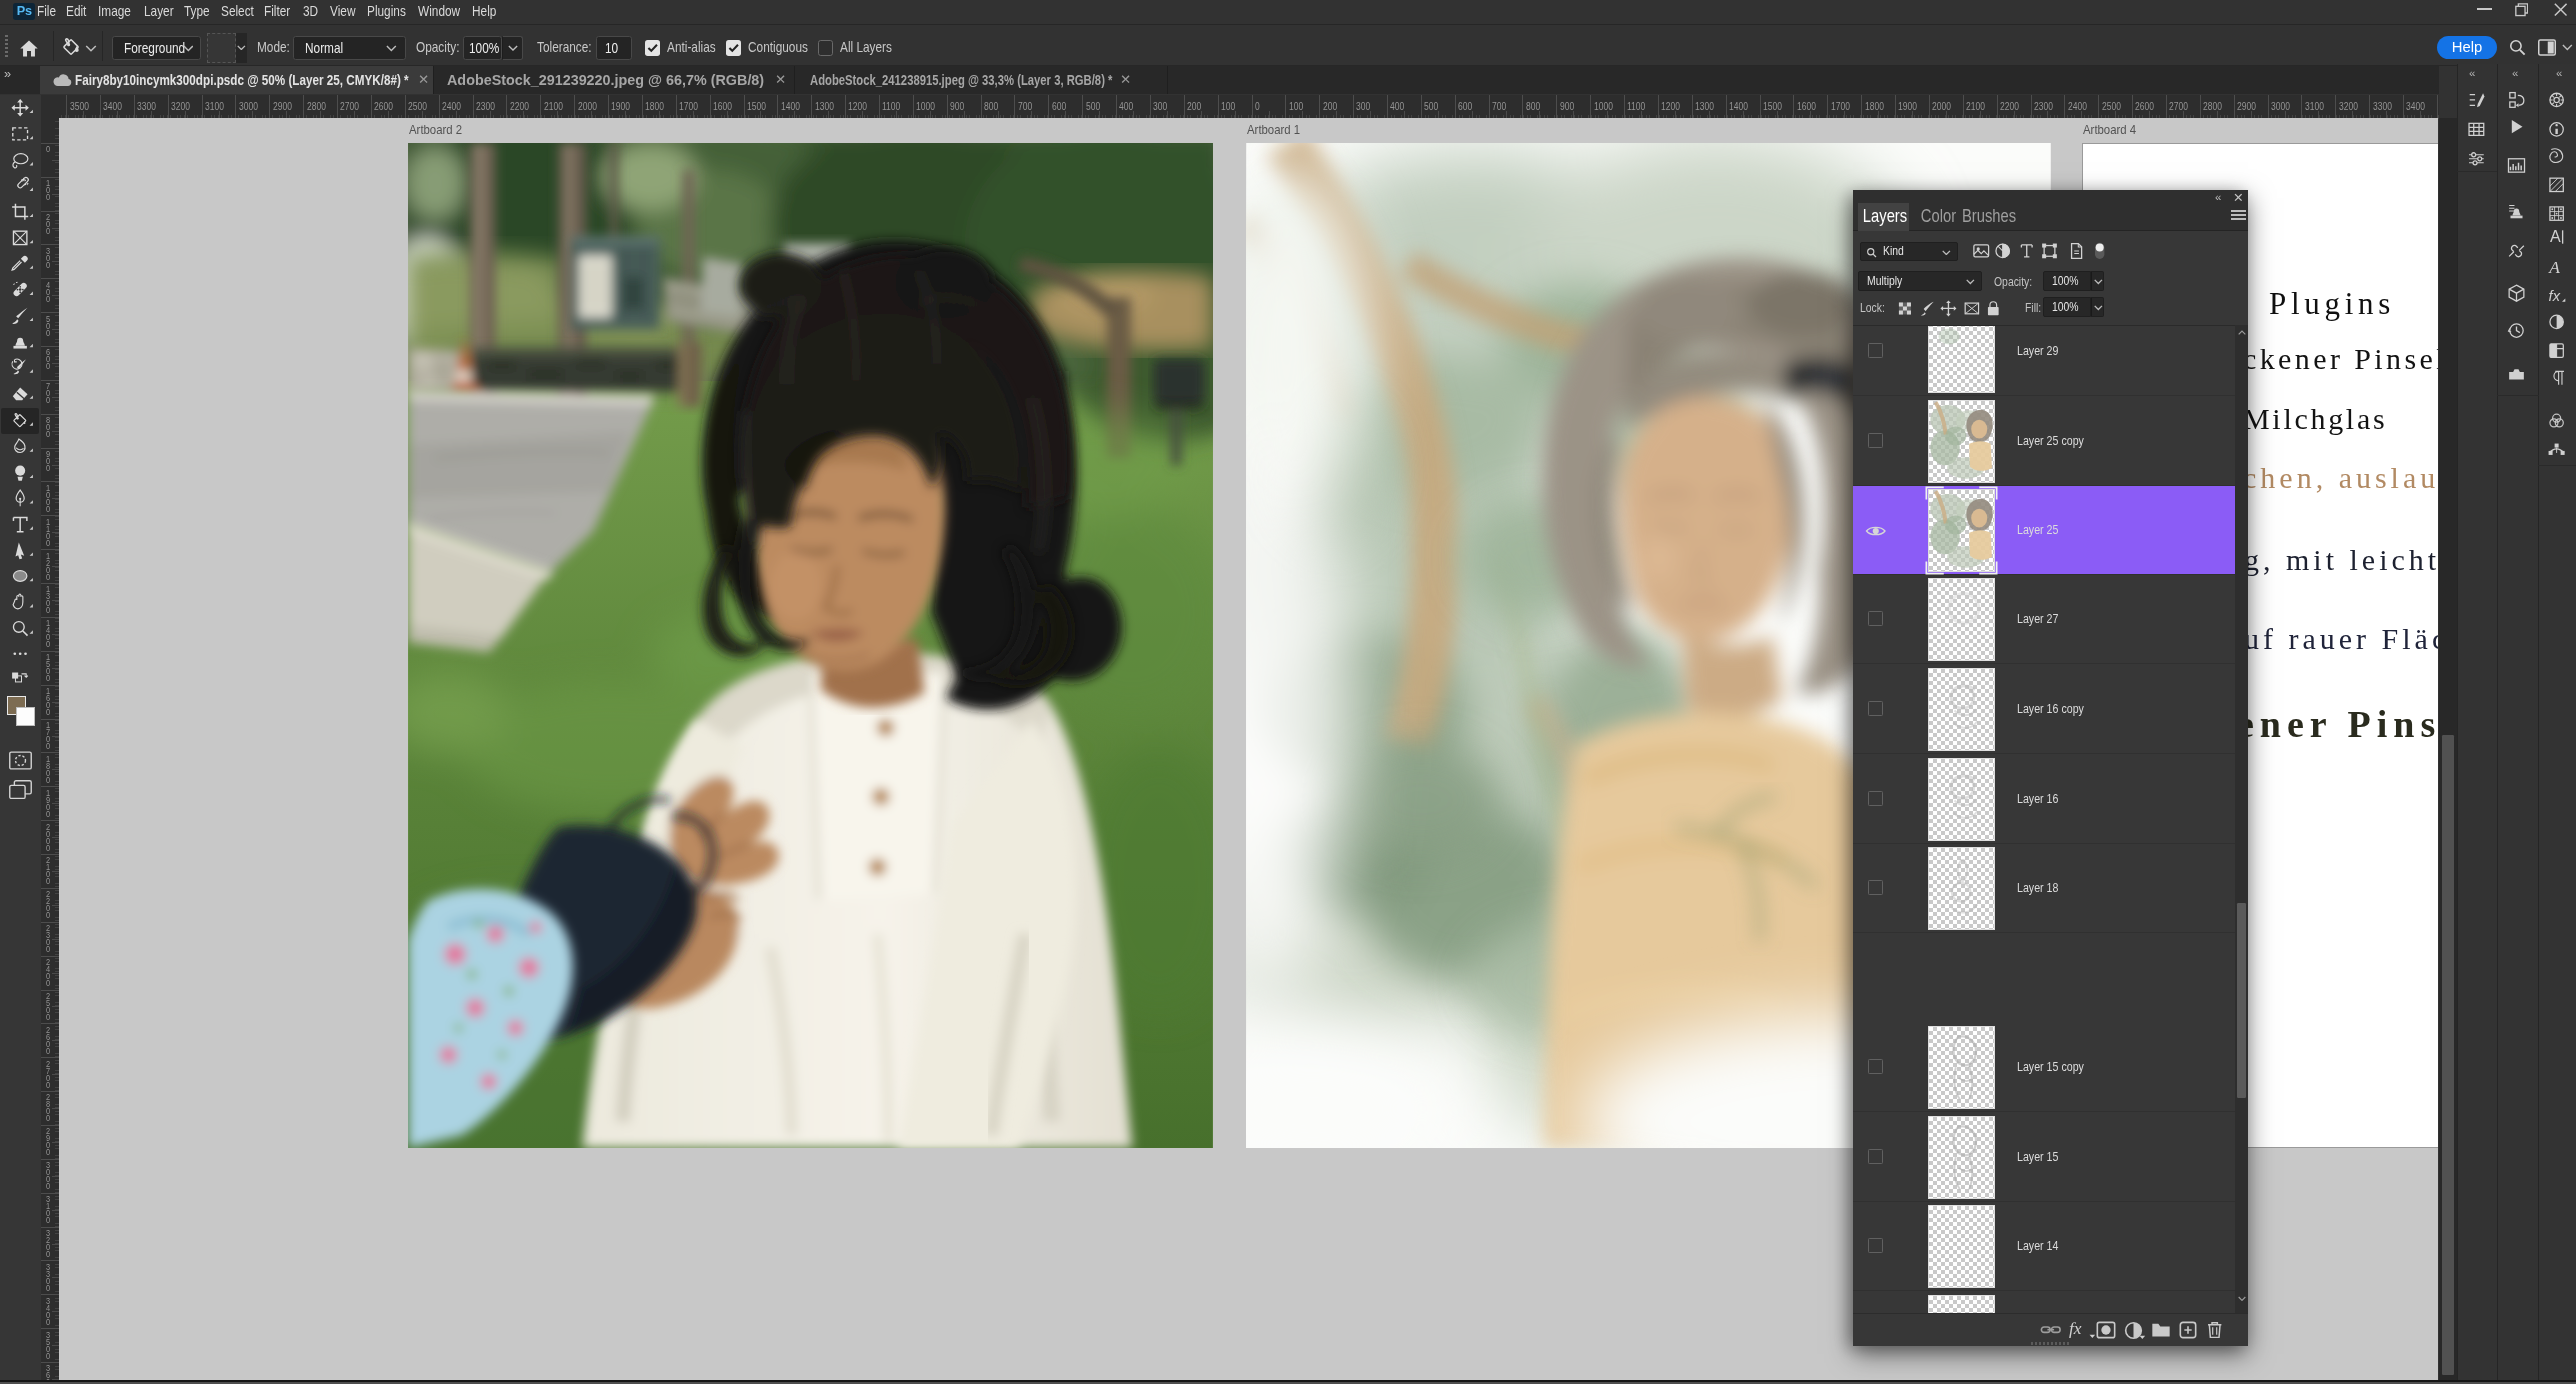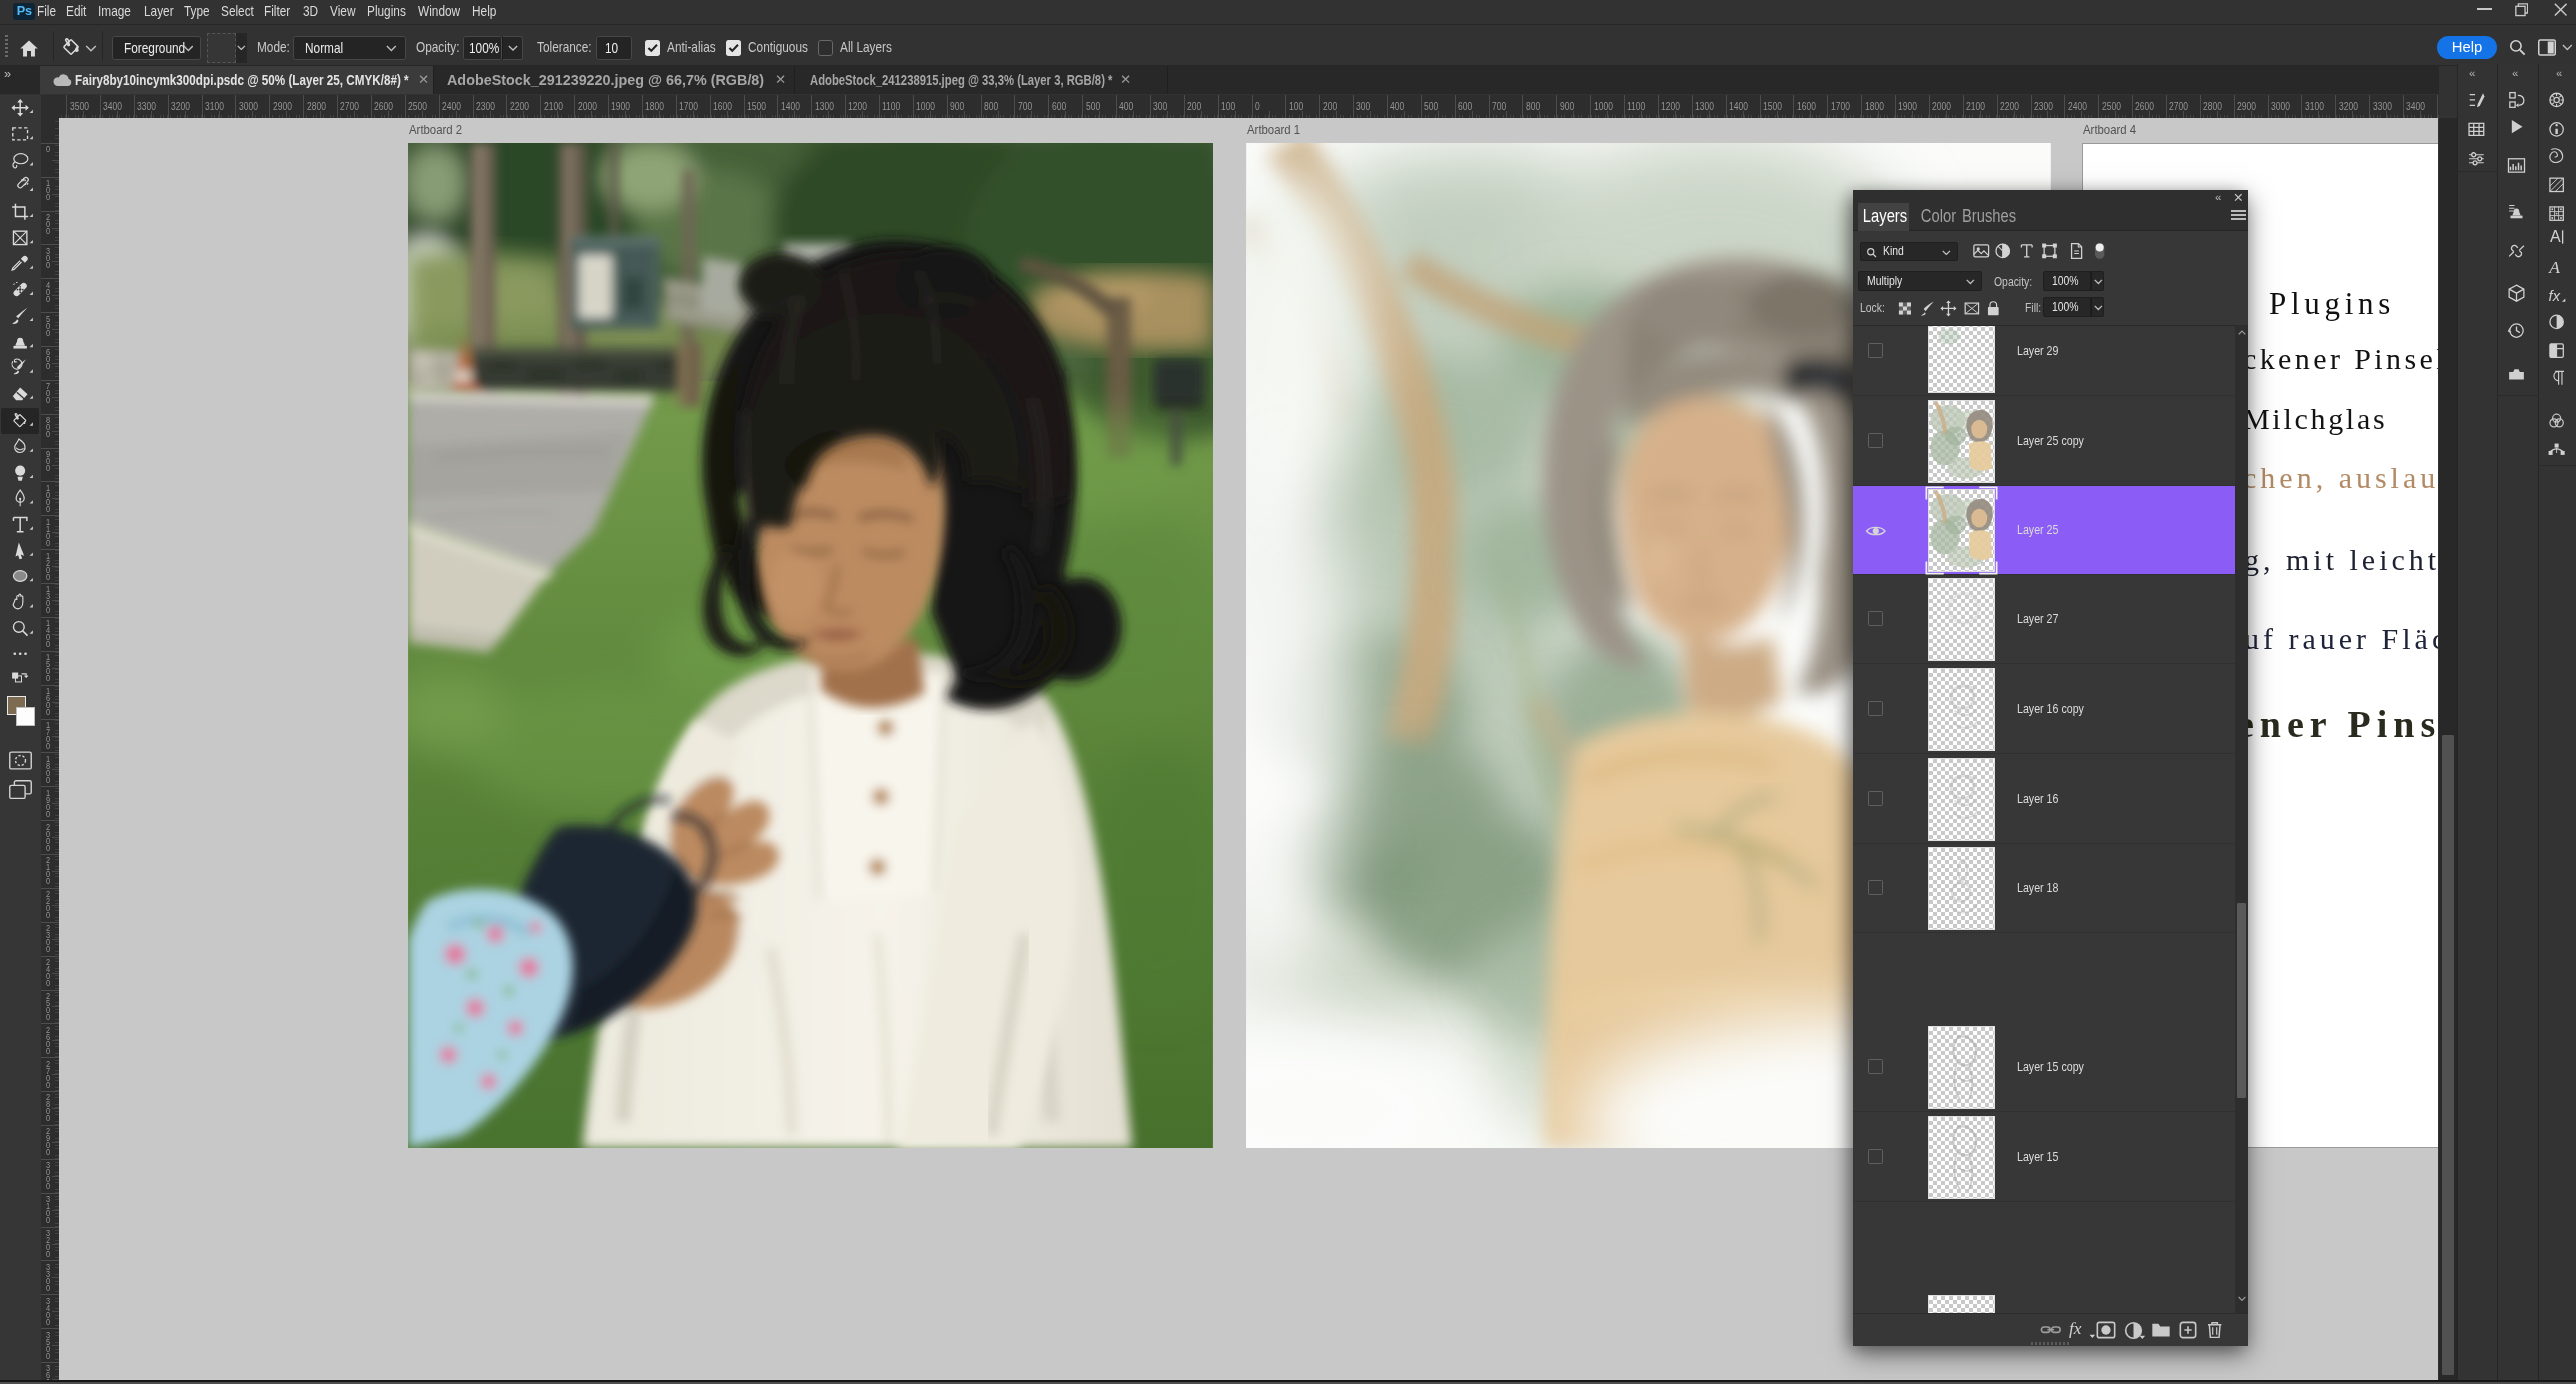--- a/index.html
+++ b/index.html
@@ -1347,20 +1347,25 @@
             <svg width="65" height="81" style="position:absolute;left:0;top:0" viewBox="0 0 97 121">
               <g stroke="#a8a8a8" fill="none" opacity="0.5">
                 <path d="M44 14 C34 26 34 44 44 54 C56 62 68 54 70 40 C72 26 62 14 50 14z" stroke-width="3.4"></path>
                 <path d="M40 60 C36 78 38 96 46 108 M60 58 C66 76 66 94 60 108" stroke-width="3"></path>
                 <path d="M44 76 C52 82 60 82 66 76" stroke-width="2.6"></path>
               </g>
             </svg>
           </div>
           <div class="lname" style="top:37px">Layer 15</div>
         </div>
+        <div class="lrow" style="top:876px;height:89px;">
+          <div class="lcheck" style="top:36px"></div>
+          <div class="lthumb" style="top:4px"></div>
+          <div class="lname" style="top:37px">Layer 14</div>
+        </div>
         <div class="lrow" style="top:966px;height:89px;">
           <div class="lthumb" style="top:4px"></div>
         </div>
       </div>
 
   <div class="abs" style="left:382px;top:135px;width:12.7px;height:988px;background:#2e2e2e;">
     <svg class="abs" style="left:2.7px;top:5.4px" width="8" height="5.4" viewBox="0 0 12 7">
           <path d="M1 6 L6 1 L11 6" stroke="#9a9a9a" stroke-width="1.8" fill="none"></path>
         </svg>
     <div class="abs" style="left:2px;top:578px;width:8.7px;height:195px;background:#5a5a5a;border-radius:1.3px;"></div>

